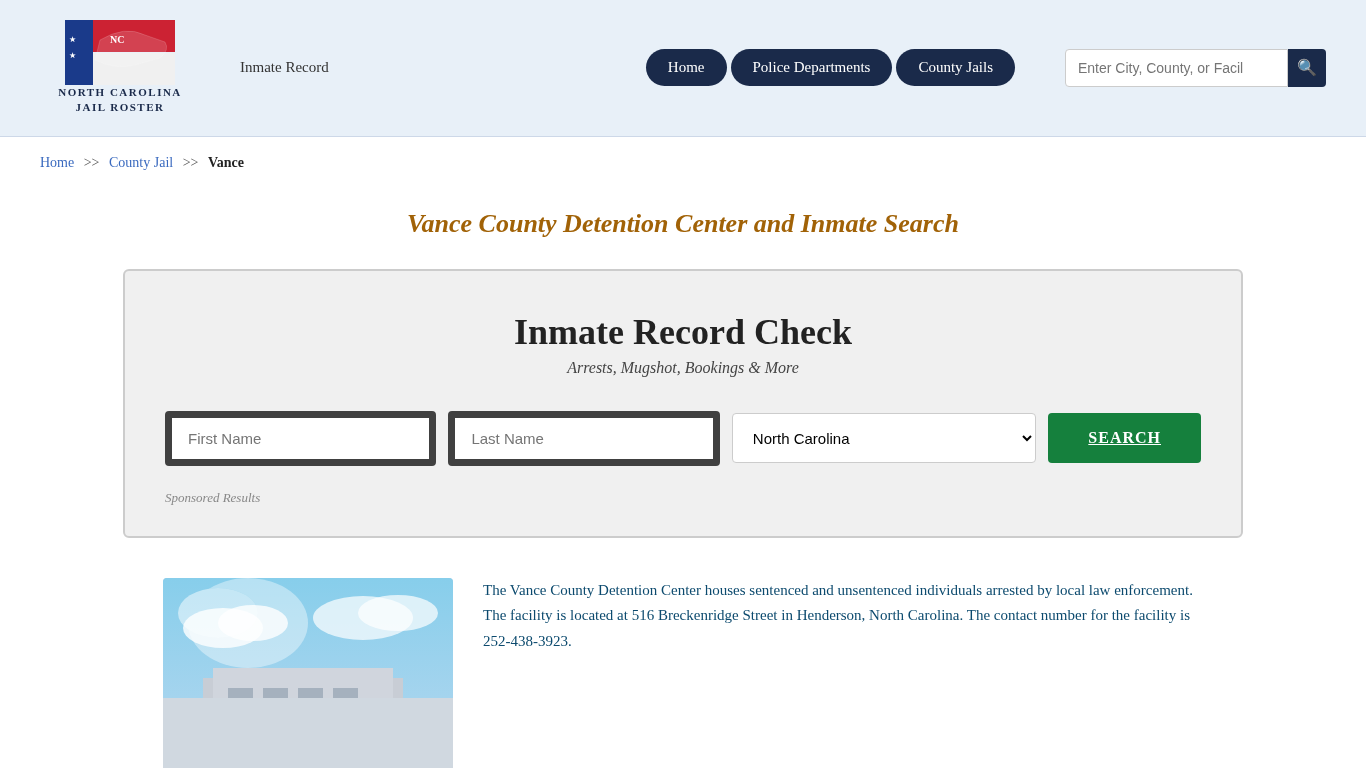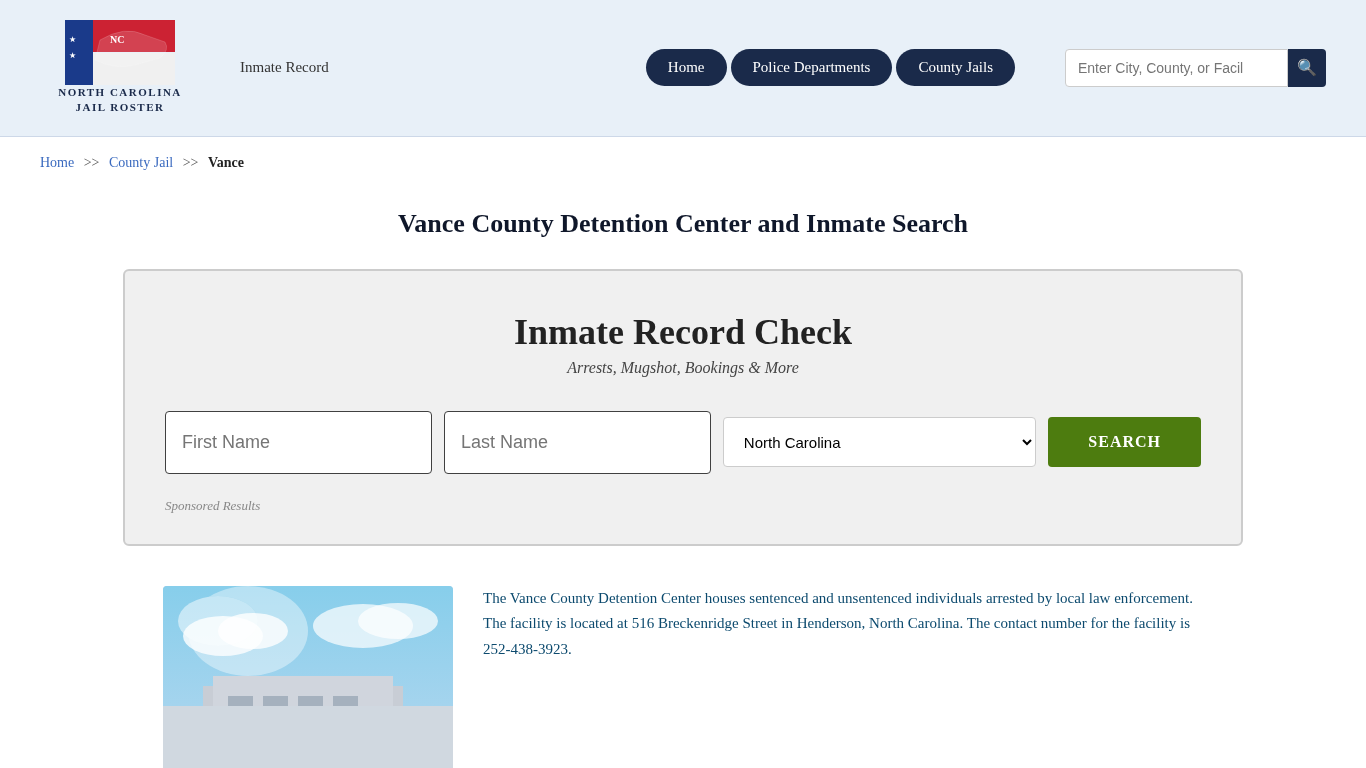--- a/index.html
+++ b/index.html
@@ -99,21 +99,22 @@
     }
 
     
     .page-title-area {
       text-align: center;
       padding: 20px 40px 30px;
     }
     .page-title {
       font-size: 26px;
       font-weight: bold;
-      color: #0f172a;
+      color: #a16207;
+      font-style: italic;
     }
 
     
     .record-check-box {
       border: 2px solid #ccc;
       border-radius: 6px;
       background: #f0f0f0;
       max-width: 1120px;
       margin: 0 auto 40px;
       padding: 40px 40px 30px;
@@ -131,51 +132,52 @@
       color: #444;
       margin-bottom: 34px;
       font-style: italic;
     }
     .record-search-row {
       display: flex;
       gap: 12px;
       align-items: center;
     }
     .record-input {
-      border: 1px solid #404040;
+      border: 7px solid #404040;
       border-radius: 4px;
       padding: 12px 16px;
-      font-size: 18px;
-      height: 63px;
+      font-size: 15px;
+      height: 55px;
       outline: none;
       flex: 1;
     }
     .record-select {
       border: 1px solid #ccc;
       border-radius: 4px;
       padding: 12px 16px;
       font-size: 15px;
       height: 50px;
       outline: none;
       flex: 1.2;
       background: #fff;
       cursor: pointer;
     }
     .record-search-btn {
-      background: #4d7c0f;
+      background: #15803d;
       color: #fff;
       border: none;
       border-radius: 4px;
       padding: 0 40px;
       height: 50px;
       font-size: 16px;
       font-weight: bold;
       letter-spacing: 1px;
       cursor: pointer;
       font-family: Georgia, serif;
+      text-decoration: underline;
     }
     .sponsored-results {
       margin-top: 24px;
       font-size: 13px;
       color: #888;
       font-style: italic;
     }
 
     
     .description-section {

